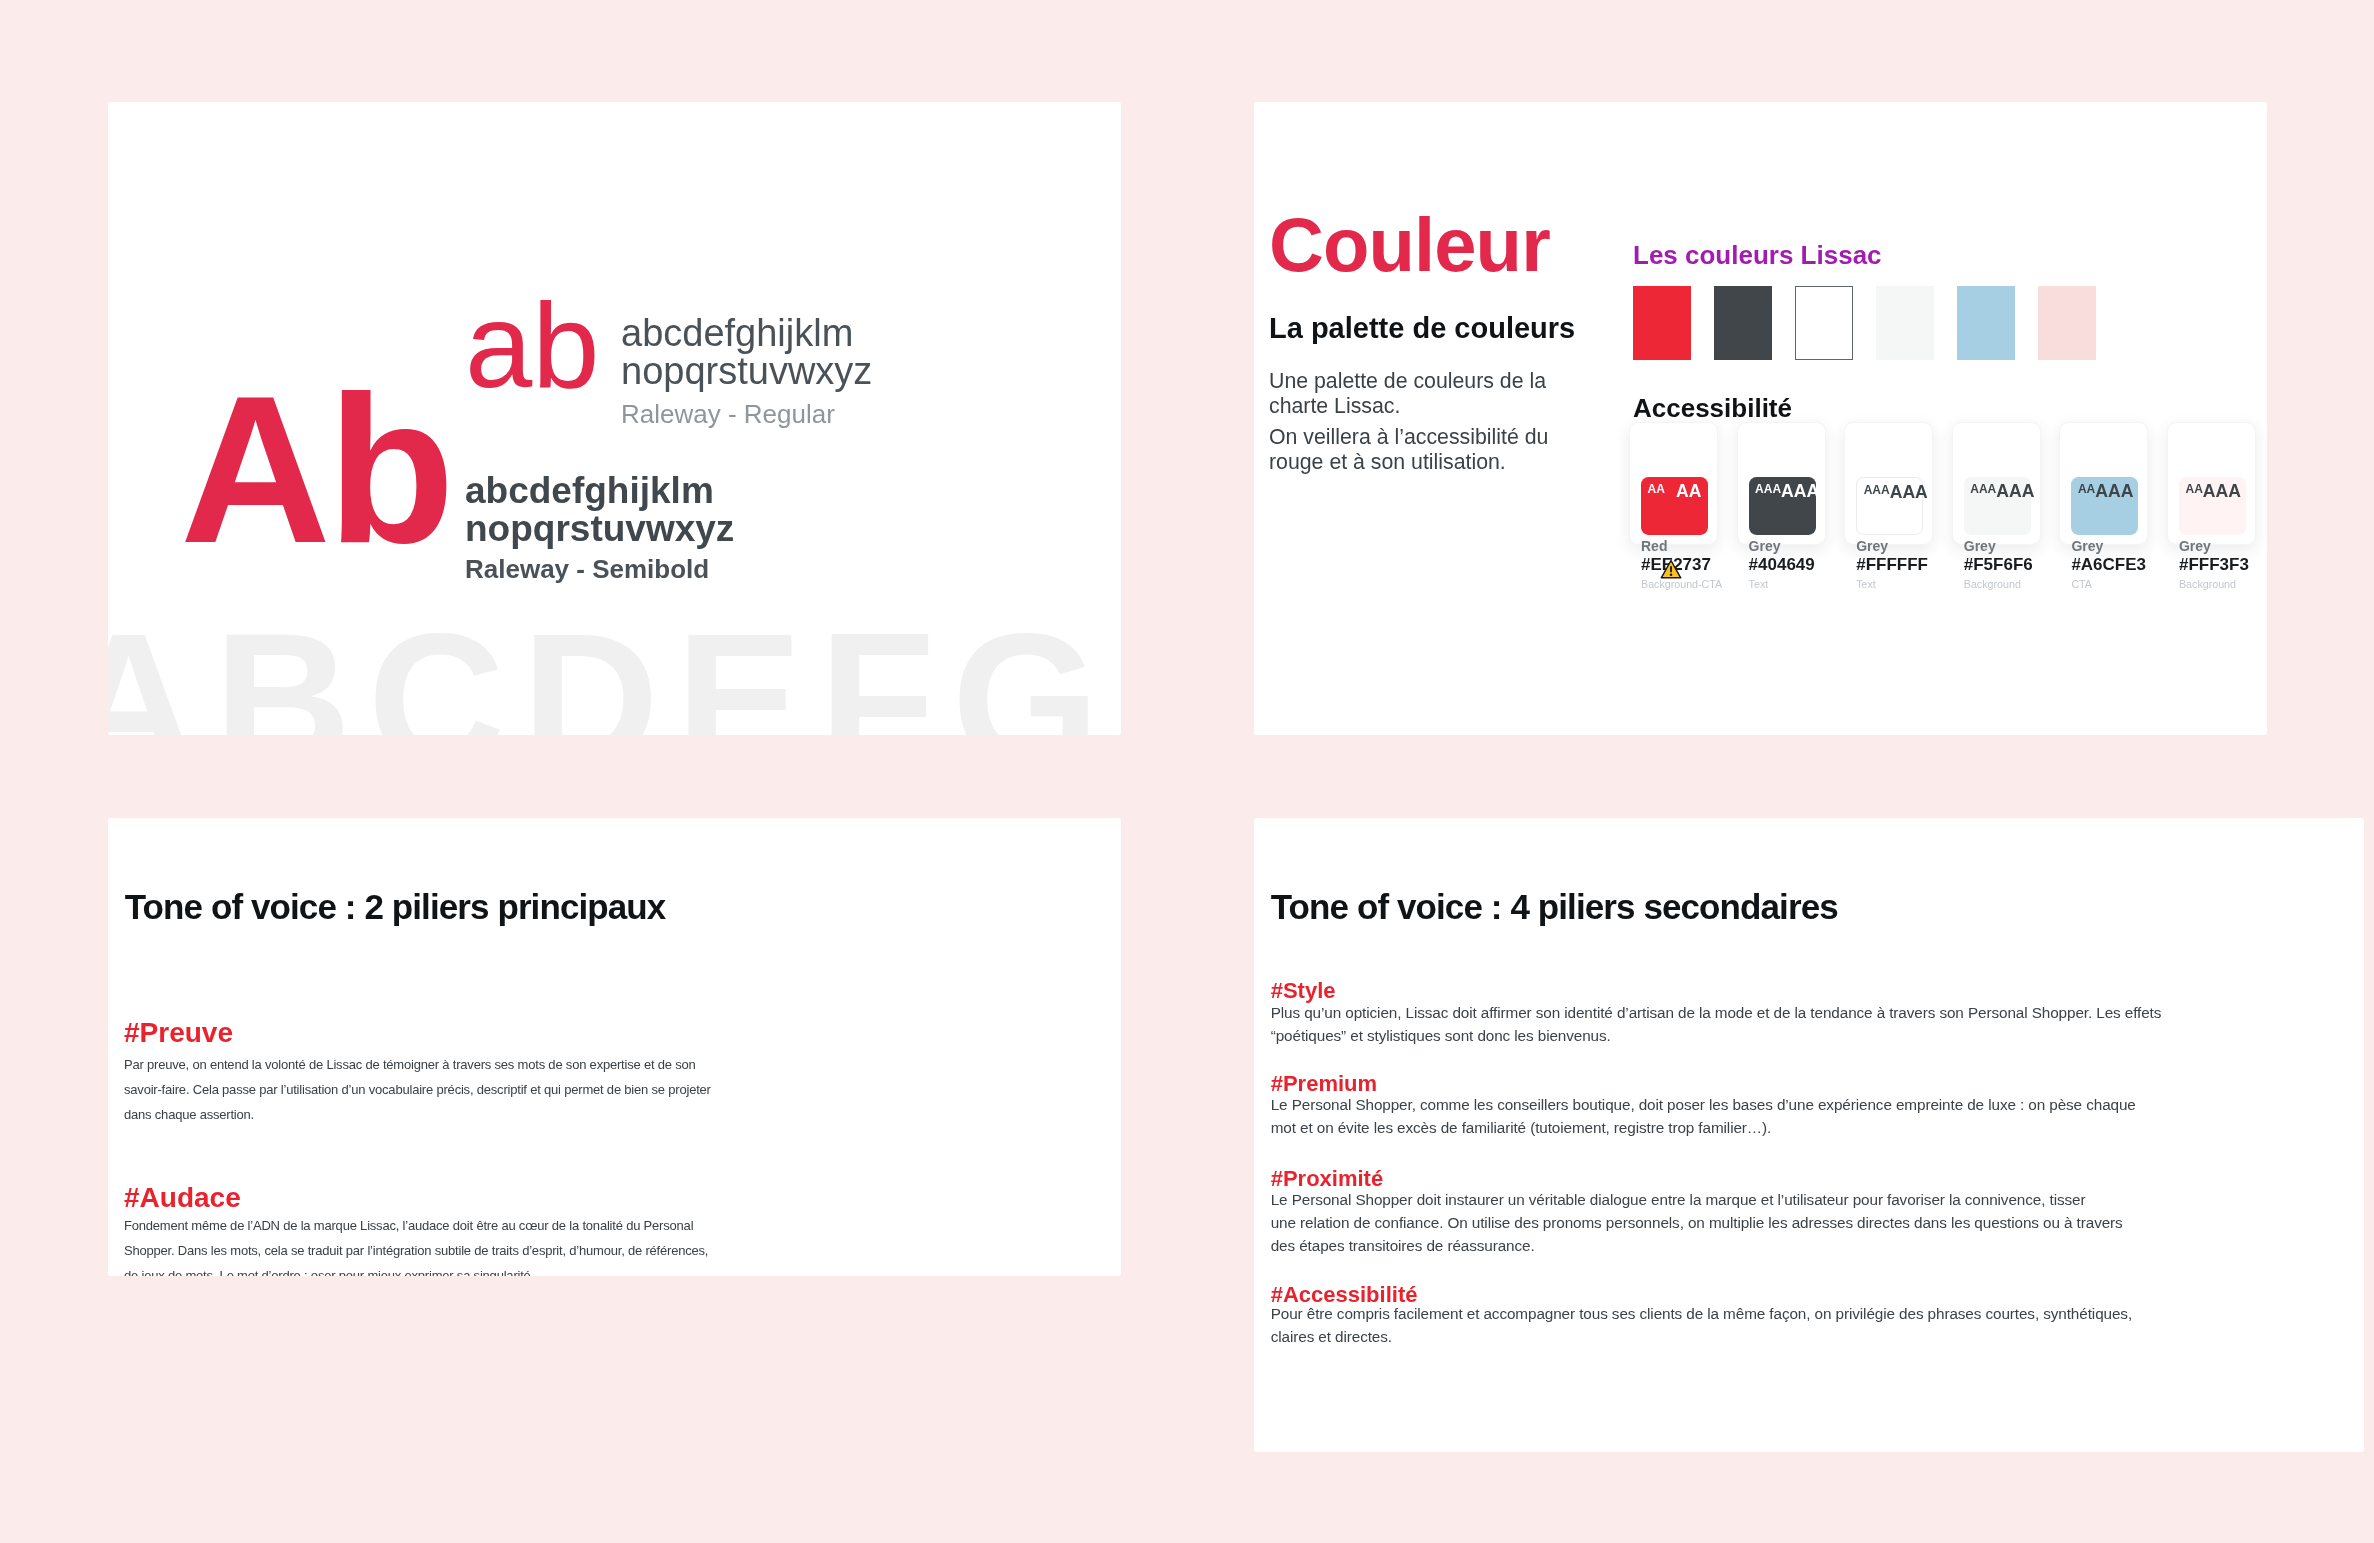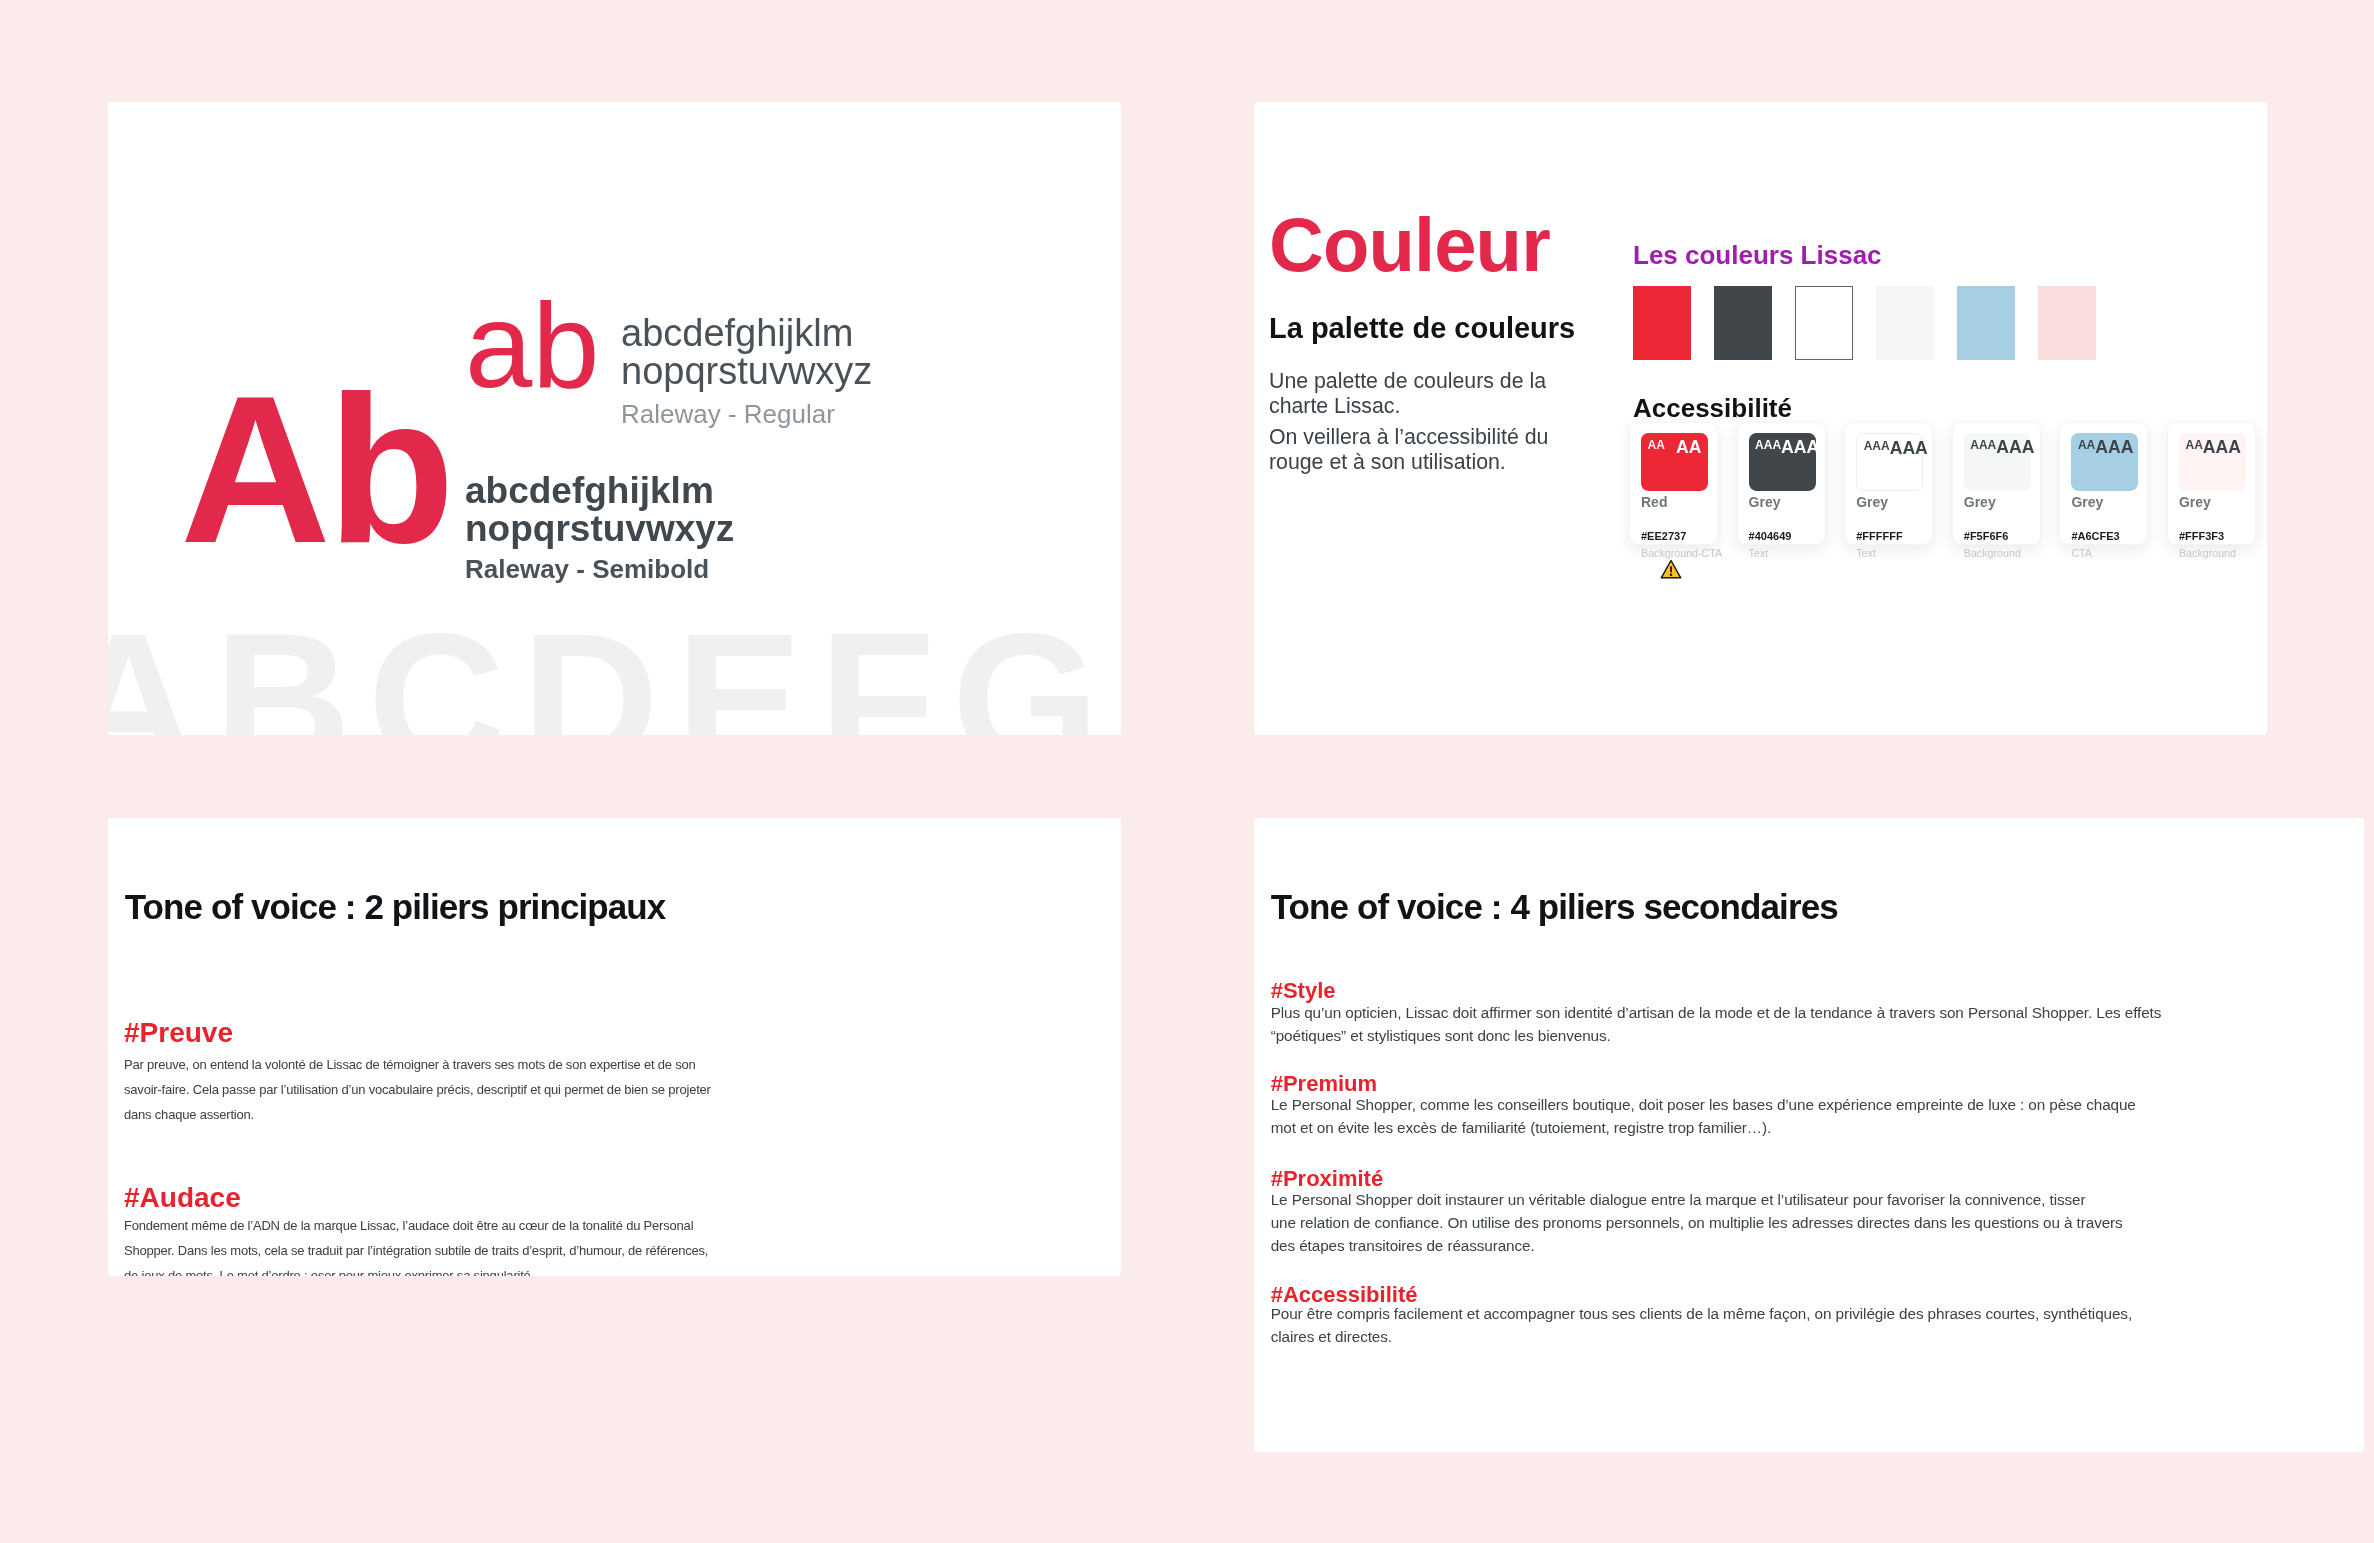--- a/index.html
+++ b/index.html
@@ -36,26 +36,26 @@
   .palette-row { left:379px; top:184px; display:flex; gap:23px; }
   .palette-swatch { width:58px; height:74px; }
   .palette-swatch.bordered { border:1.9px solid #60676C; }
   .acc-heading { left:379px; top:291px; font-size:26px; font-weight:700; color:#101316; }
   .cards-row { left:375px; top:320px; display:flex; gap:18.6px; }
   .acc-card {
     width:89px; height:123px; background:#FFFFFF; border-radius:9.3px;
     border:0.9px solid #F4F4F5; box-shadow:0 4.6px 15px rgba(40,40,60,0.09);
     padding:10.2px 11px 0 11px;
   }
-  .acc-swatch { width:67px; height:58px; border-radius:7.4px; display:flex; justify-content:space-between; align-items:flex-start; padding:5.6px 6.5px; }
+  .acc-swatch { width:67px; height:58px; border-radius:7.4px; display:flex; justify-content:space-between; align-items:flex-start; padding:5.6px 6.5px;margin-top:44px; }
   .acc-card:nth-child(3) .acc-swatch { border:0.9px solid #ECECEC; }
   .rating-small { font-size:12px; font-weight:600; line-height:1; }
   .rating-big   { font-size:17.6px; font-weight:800; line-height:1; }
   .acc-name  { margin-top:3.7px;  font-size:14px;   font-weight:600; color:#6E757B; line-height:1; }
-  .acc-hex   { margin-top:22px;  font-size:11px;   font-weight:800; color:#1A1D20; line-height:1; }
+  .acc-hex   { margin-top:3px;  font-size:17px;   font-weight:800; color:#1A1D20; line-height:1; }
   .acc-usage { margin-top:6.5px;  font-size:10.7px; font-weight:400; color:#C3C8CD; line-height:1; }
   .warning { left:406px; top:457px; width:22px; height:20.4px; }
 
   
   .tone-title { left:16.7px; top:69px; font-size:35px; font-weight:700; letter-spacing:-0.9px; color:#111416; }
   .tag { font-weight:700; color:#E8232E; }
   .t2 .tag  { font-size:28px; }
   .t4 .tag  { font-size:22px; }
   .para div { white-space:nowrap; }
   .t2 .para { font-size:13px;   line-height:25px; color:#3A4045; letter-spacing:-0.2px; }

